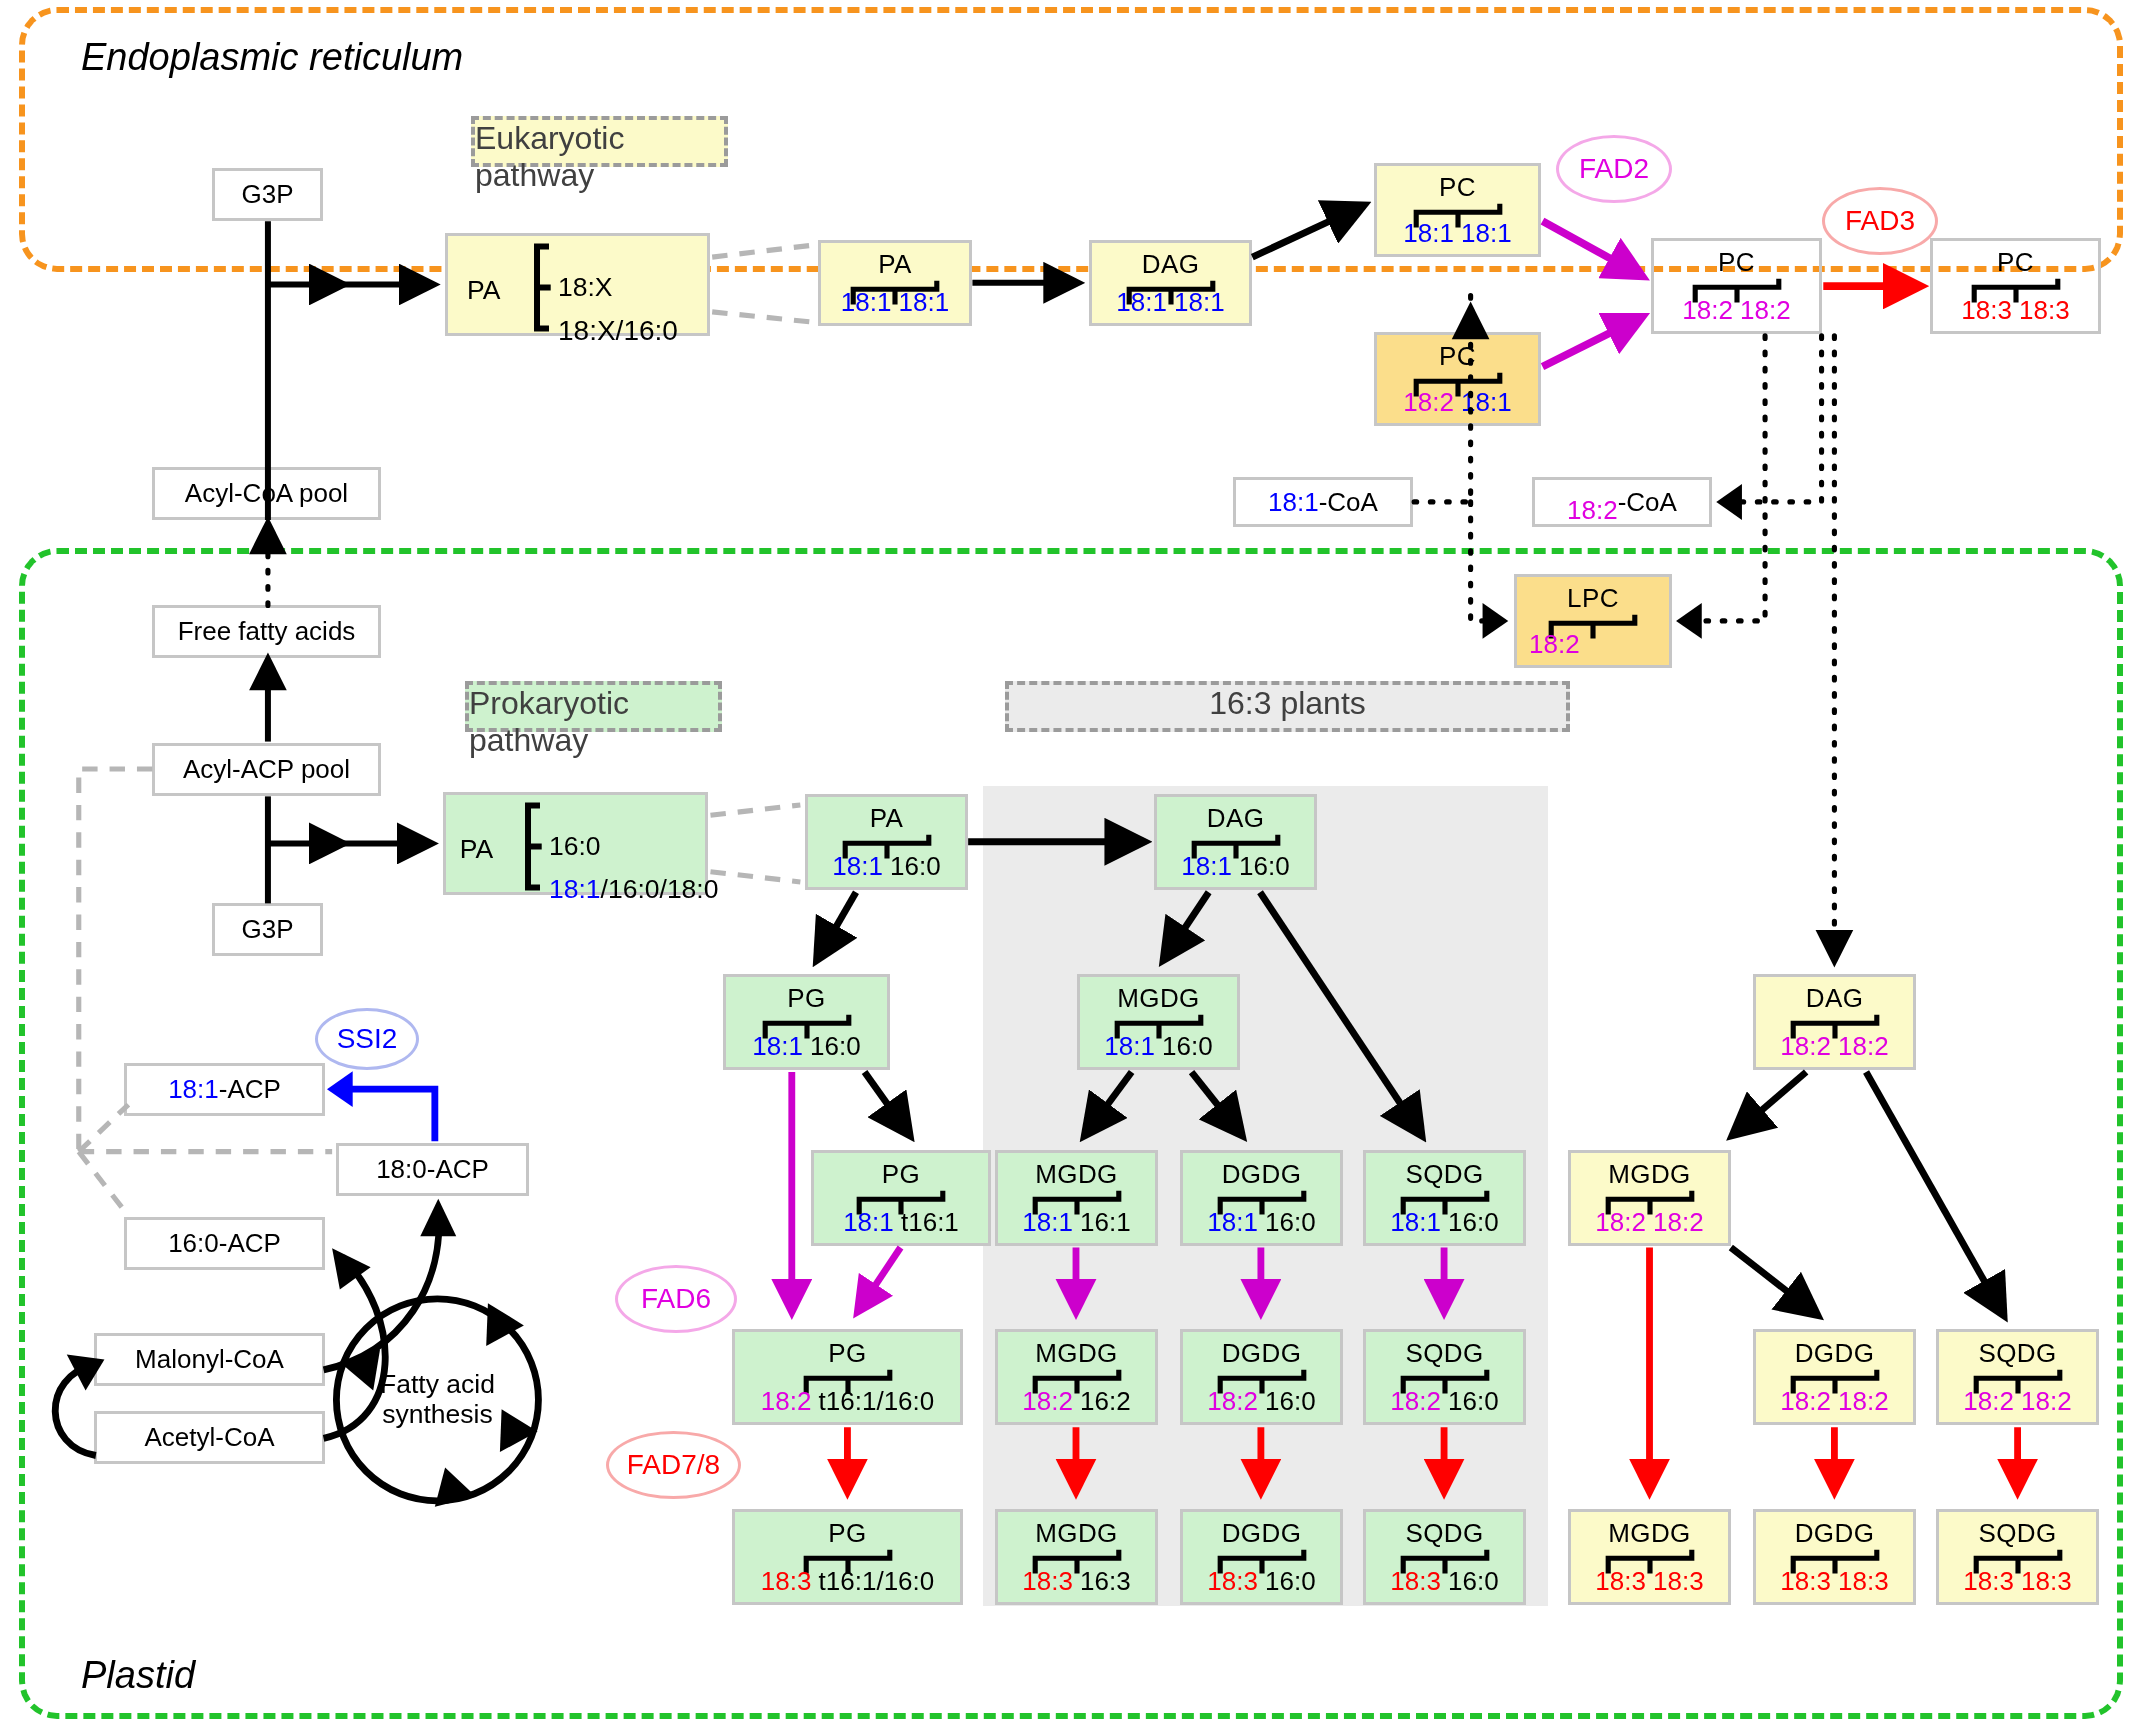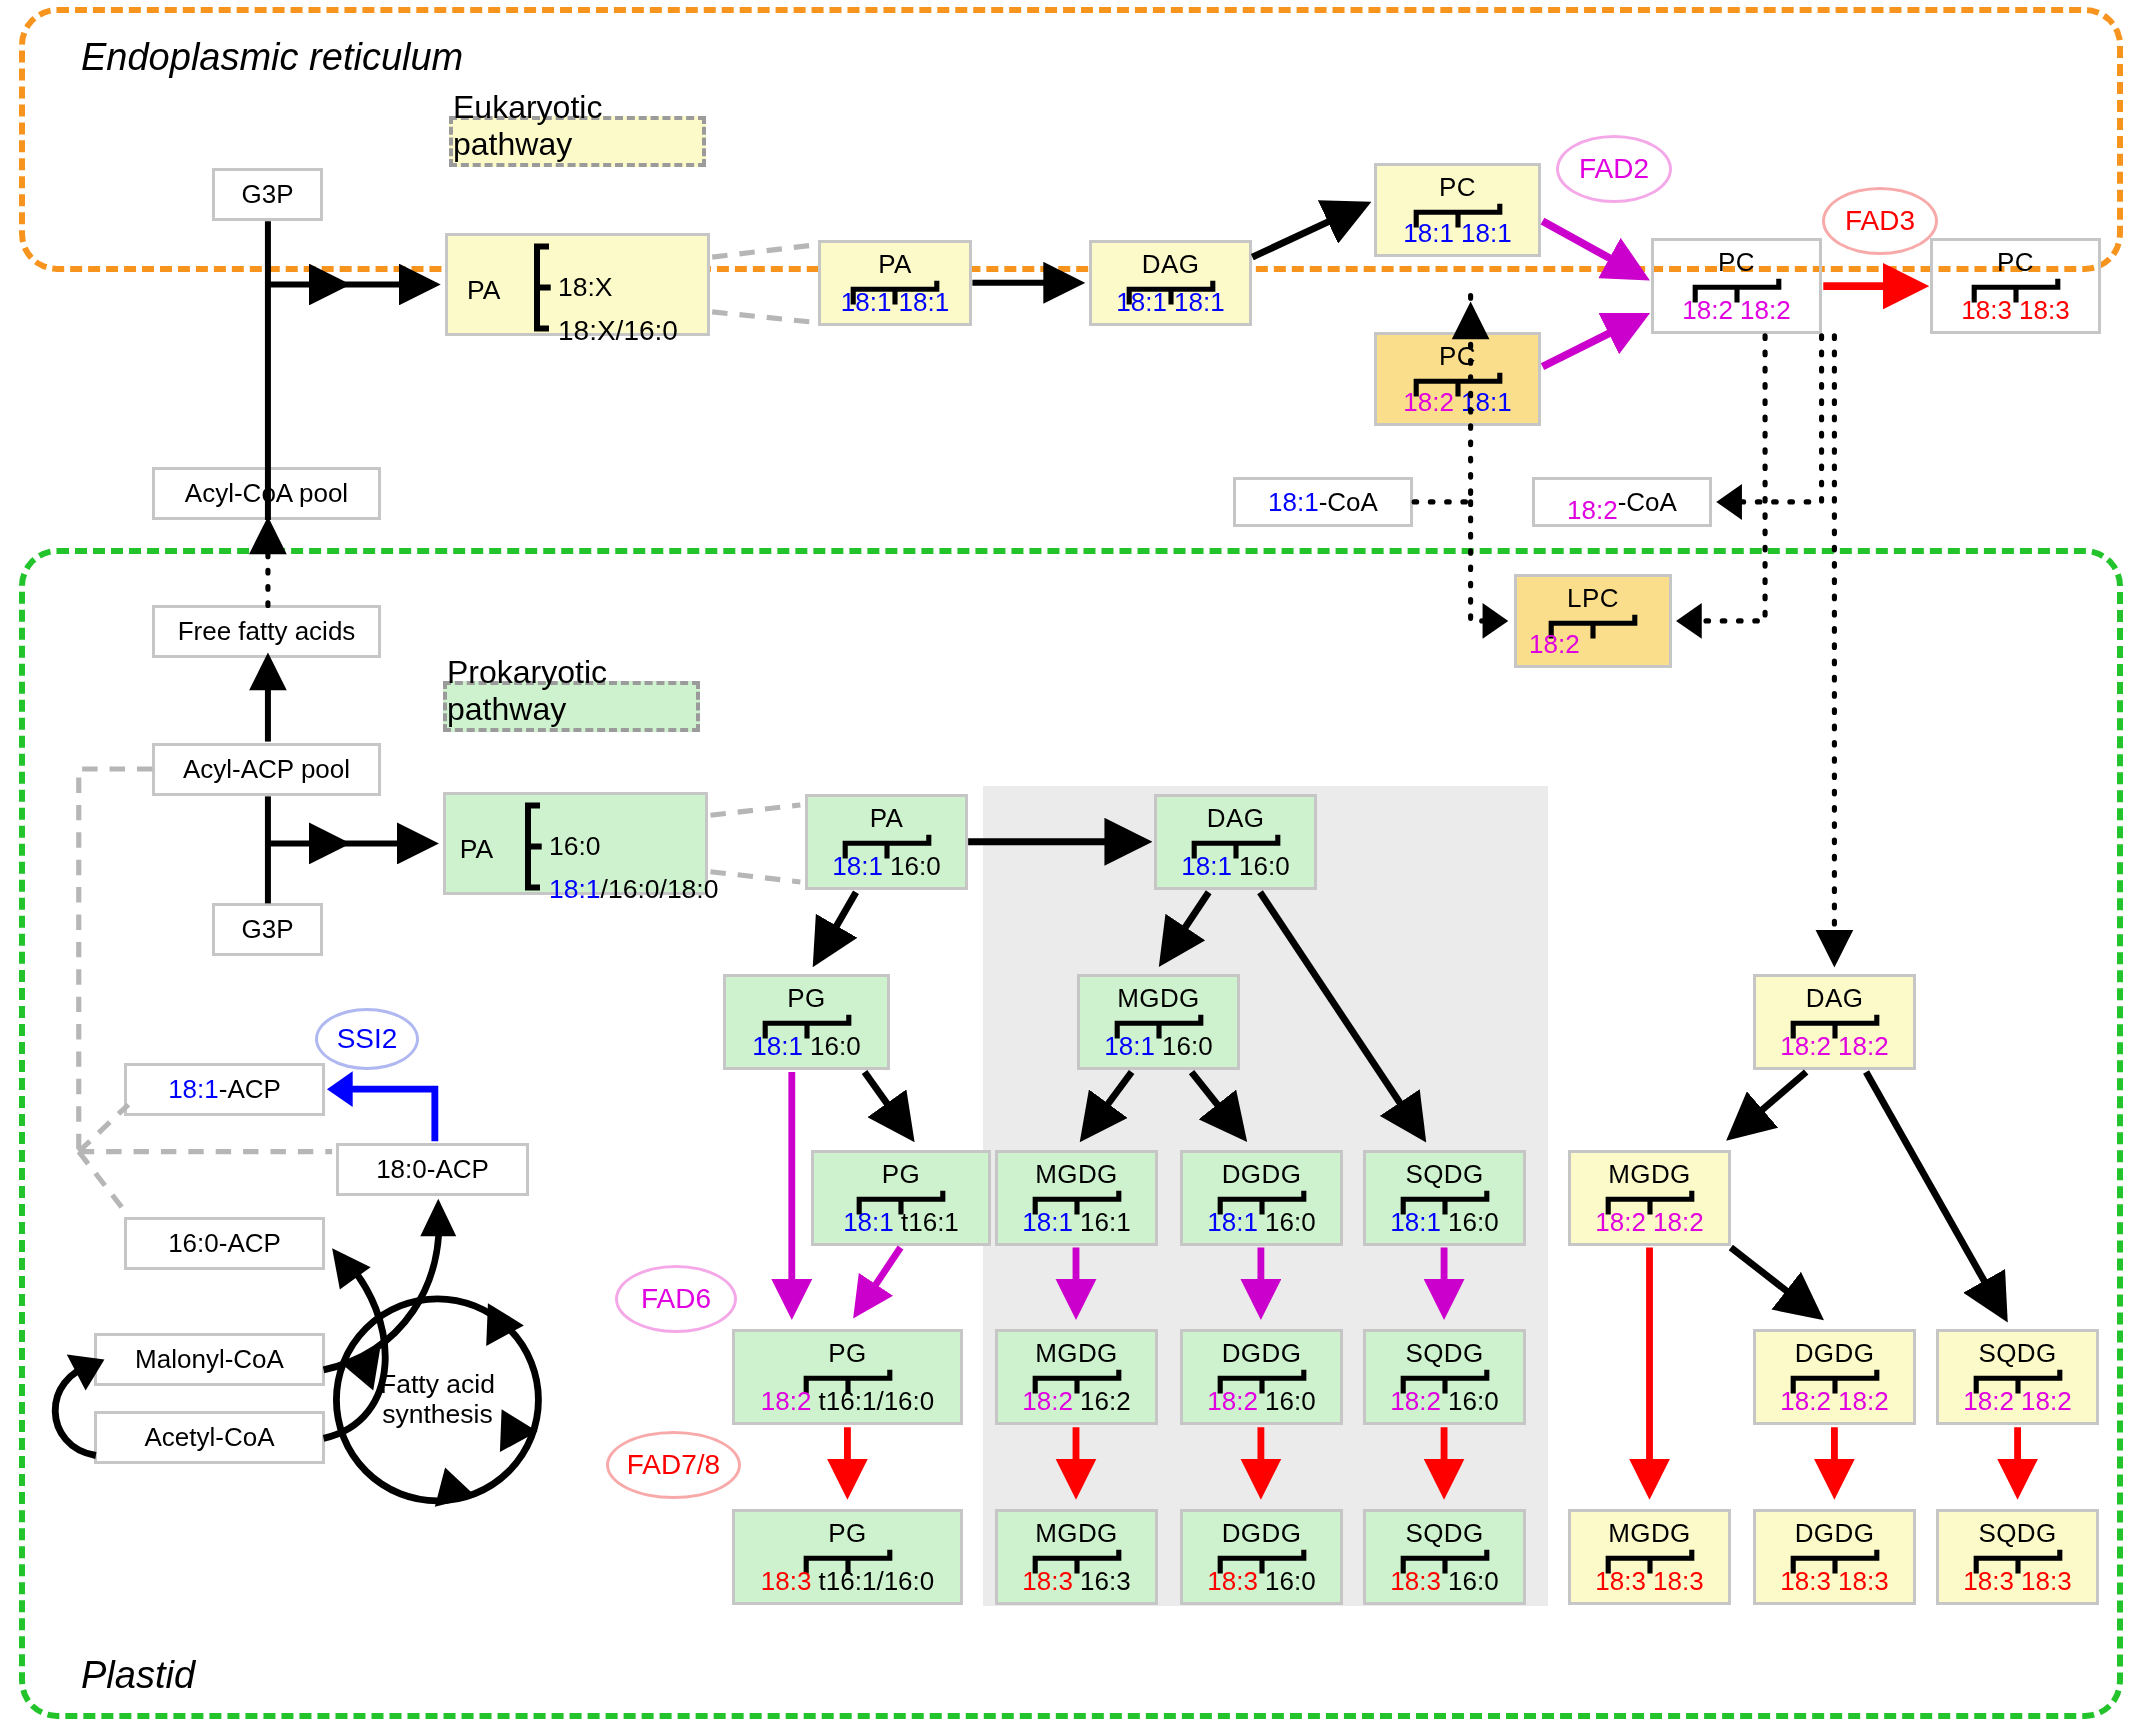--- a/index.html
+++ b/index.html
@@ -31,22 +31,22 @@
   .lipid svg.gly{position:absolute;left:50%;transform:translateX(-50%);top:36px;}
 
   
   .c-blue{color:#0000FF;}
   .c-mag{color:#E000E0;margin-top:16px;}
   .c-red{color:#FF0000;}
   .c-blk{color:#000000;}
 
   
   .tag{position:absolute;box-sizing:border-box;border:4.3px dashed #9b9b9b;
-       display:flex;align-items:flex-end;justify-content:center;
-       font-size:34px;color:#000000;}
+       display:flex;align-items:flex-start;justify-content:center;
+       font-size:34px;color:#404040;margin-left:22px;}
   .tag.yellow{background:#FCFAC9;}
   .tag.green{background:#CEF2CE;}
   .tag.grey{background:#EBEBEB;}
 
   
   .panel{position:absolute;background:#EBEBEB;}
 
   
   .enz{position:absolute;box-sizing:border-box;border-radius:50%;
        display:flex;align-items:center;justify-content:center;
@@ -70,20 +70,23 @@
   <div class="comp-label" style="left:81px;top:36px;">Endoplasmic reticulum</div>
   <div class="comp-label" style="left:81px;top:1654px;">Plastid</div>
 
   <div class="panel" style="left:983px;top:786px;width:565px;height:820px;"></div>
 
   <div class="tag yellow" style="left:449px;top:116px;width:257px;height:51px;font-size:32px;">
       <span>Eukaryotic pathway</span>
     </div>
   <div class="tag green" style="left:443px;top:681px;width:257px;height:51px;font-size:32px;">
       <span>Prokaryotic pathway</span>
+    </div>
+  <div class="tag grey" style="left:983px;top:681px;width:565px;height:51px;font-size:32px;">
+      <span>16:3 plants</span>
     </div>
 
   <div class="node plain" style="left:212px;top:168px;width:111px;height:53px;">
       <span>G3P</span>
     </div>
 
   <div class="node plain" style="left:152px;top:467px;width:229px;height:53px;">
       <span>Acyl-CoA pool</span>
     </div>
 

